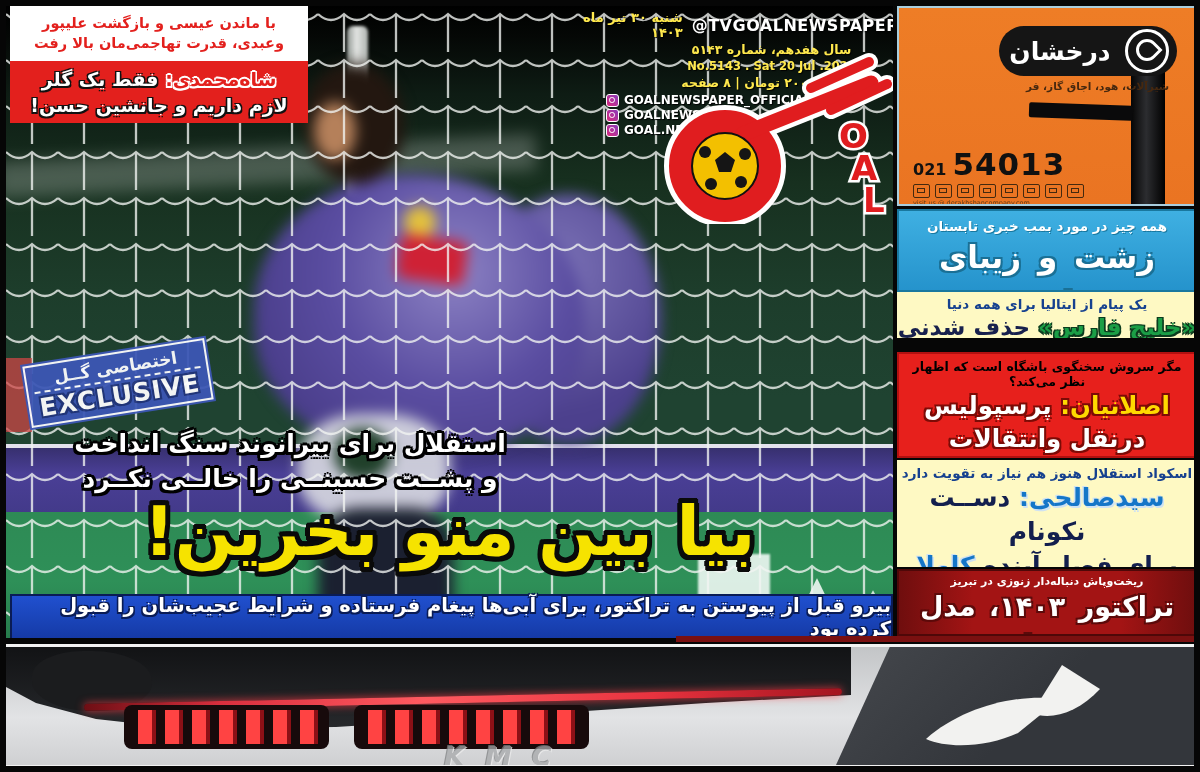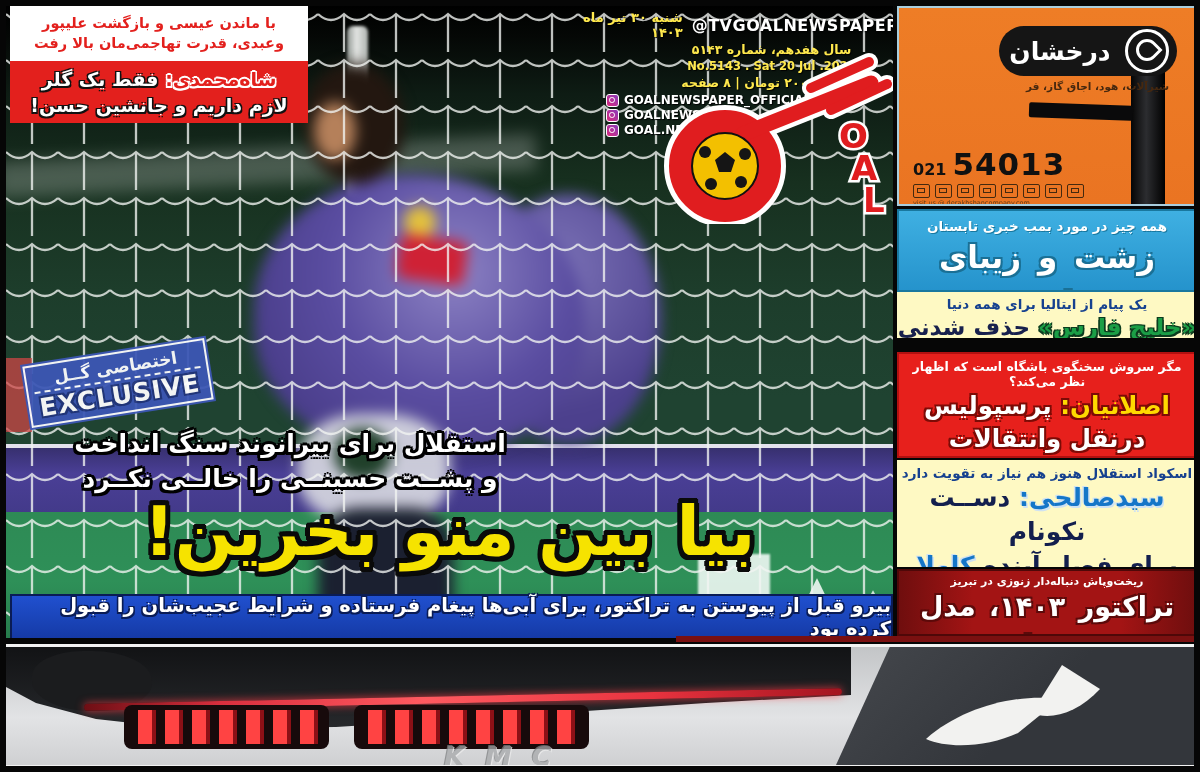--- a/index.html
+++ b/index.html
@@ -108,21 +108,21 @@
   .sec-blue{top:203px;height:83px;background:linear-gradient(180deg,#3fb0e2,#2593cc);border:2px solid #19789f;box-sizing:border-box;}
   .sec-blue .kick{color:#fff;font-size:13.5px;margin-top:7px;text-shadow:1px 1px 0 #19789f;}
   .sec-blue .hl{color:#fff;font-weight:900;font-size:31px;line-height:46px;word-spacing:6px;
         text-shadow:-2px -2px 0 #1a7096,2px -2px 0 #1a7096,-2px 2px 0 #1a7096,2px 2px 0 #1a7096;}
   .sec-w1{top:286px;height:46px;background:#fef9c3;}
   .sec-w1 .kick{color:#16418f;font-size:13.5px;margin-top:4px;}
   .sec-w1 .hl{font-weight:900;font-size:23px;line-height:30px;}
   .sec-w1 .g{color:#1b9e46;text-shadow:-1.5px -1.5px 0 #0c3c1e,1.5px -1.5px 0 #0c3c1e,-1.5px 1.5px 0 #0c3c1e,1.5px 1.5px 0 #0c3c1e;}
   .sec-w1 .n{color:#18214d;}
   .sec-red{top:346px;height:106px;background:#e7201c;border:2px solid #b21010;box-sizing:border-box;}
-  .sec-red .kick{color:#ffffff;font-size:12.5px;margin-top:5px;}
+  .sec-red .kick{color:#000000;font-size:12.5px;margin-top:5px;}
   .sec-red .hl{font-weight:900;font-size:24.5px;line-height:33px;padding:0 4px;}
   .sec-red .nm{color:#ffd900;text-shadow:-2px -2px 0 #7c0b06,2px -2px 0 #7c0b06,-2px 2px 0 #7c0b06,2px 2px 0 #7c0b06;}
   .sec-red .rest{color:#fff;text-shadow:-2px -2px 0 #7c0b06,2px -2px 0 #7c0b06,-2px 2px 0 #7c0b06,2px 2px 0 #7c0b06;}
   .sec-w2{top:454px;height:107px;background:#fef9c3;}
   .sec-w2 .kick{color:#16418f;font-size:13.5px;margin-top:5px;}
   .sec-w2 .hl{font-weight:900;font-size:25px;line-height:34px;}
   .sec-w2 .b{color:#1576c8;text-shadow:-1.5px -1.5px 0 #cfe2f2,1.5px 1.5px 0 #cfe2f2;}
   .sec-w2 .n2{color:#131f4e;}
   .sec-dred{top:563px;height:67px;background:linear-gradient(90deg,#6f0e0e,#a31414 25%,#a31414 75%,#6f0e0e);
         border:2px solid #4e0808;box-sizing:border-box;}

